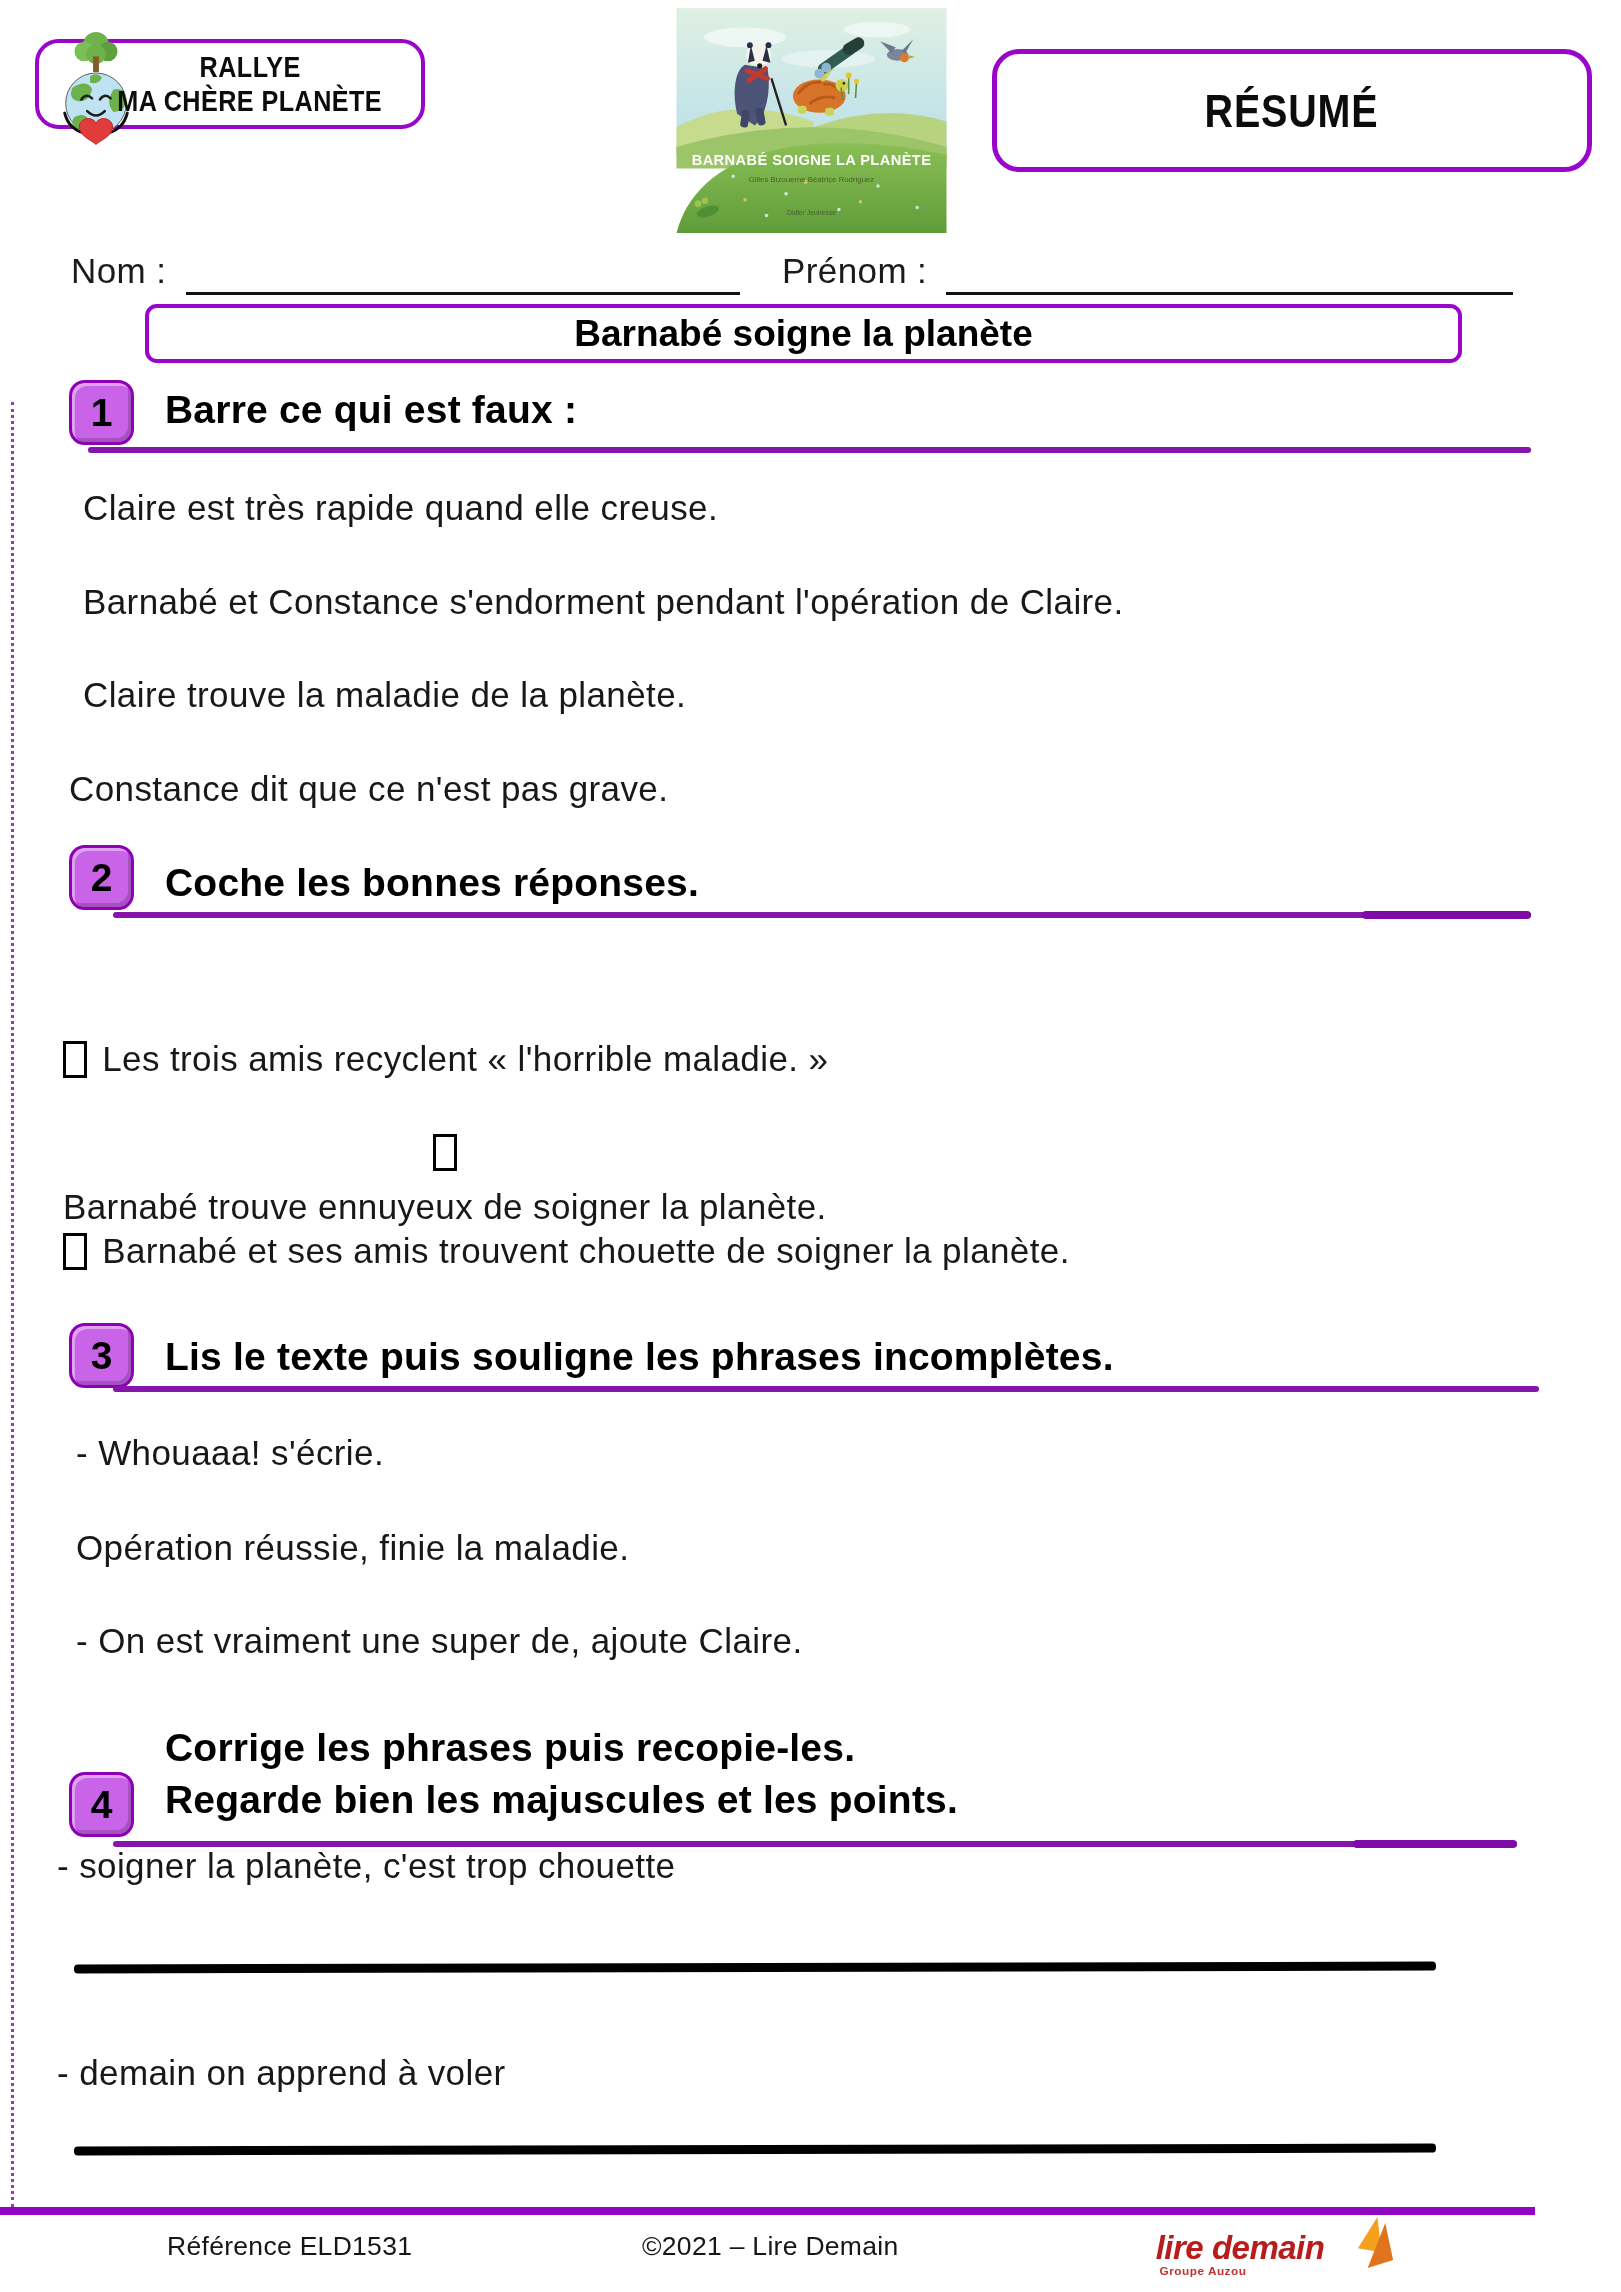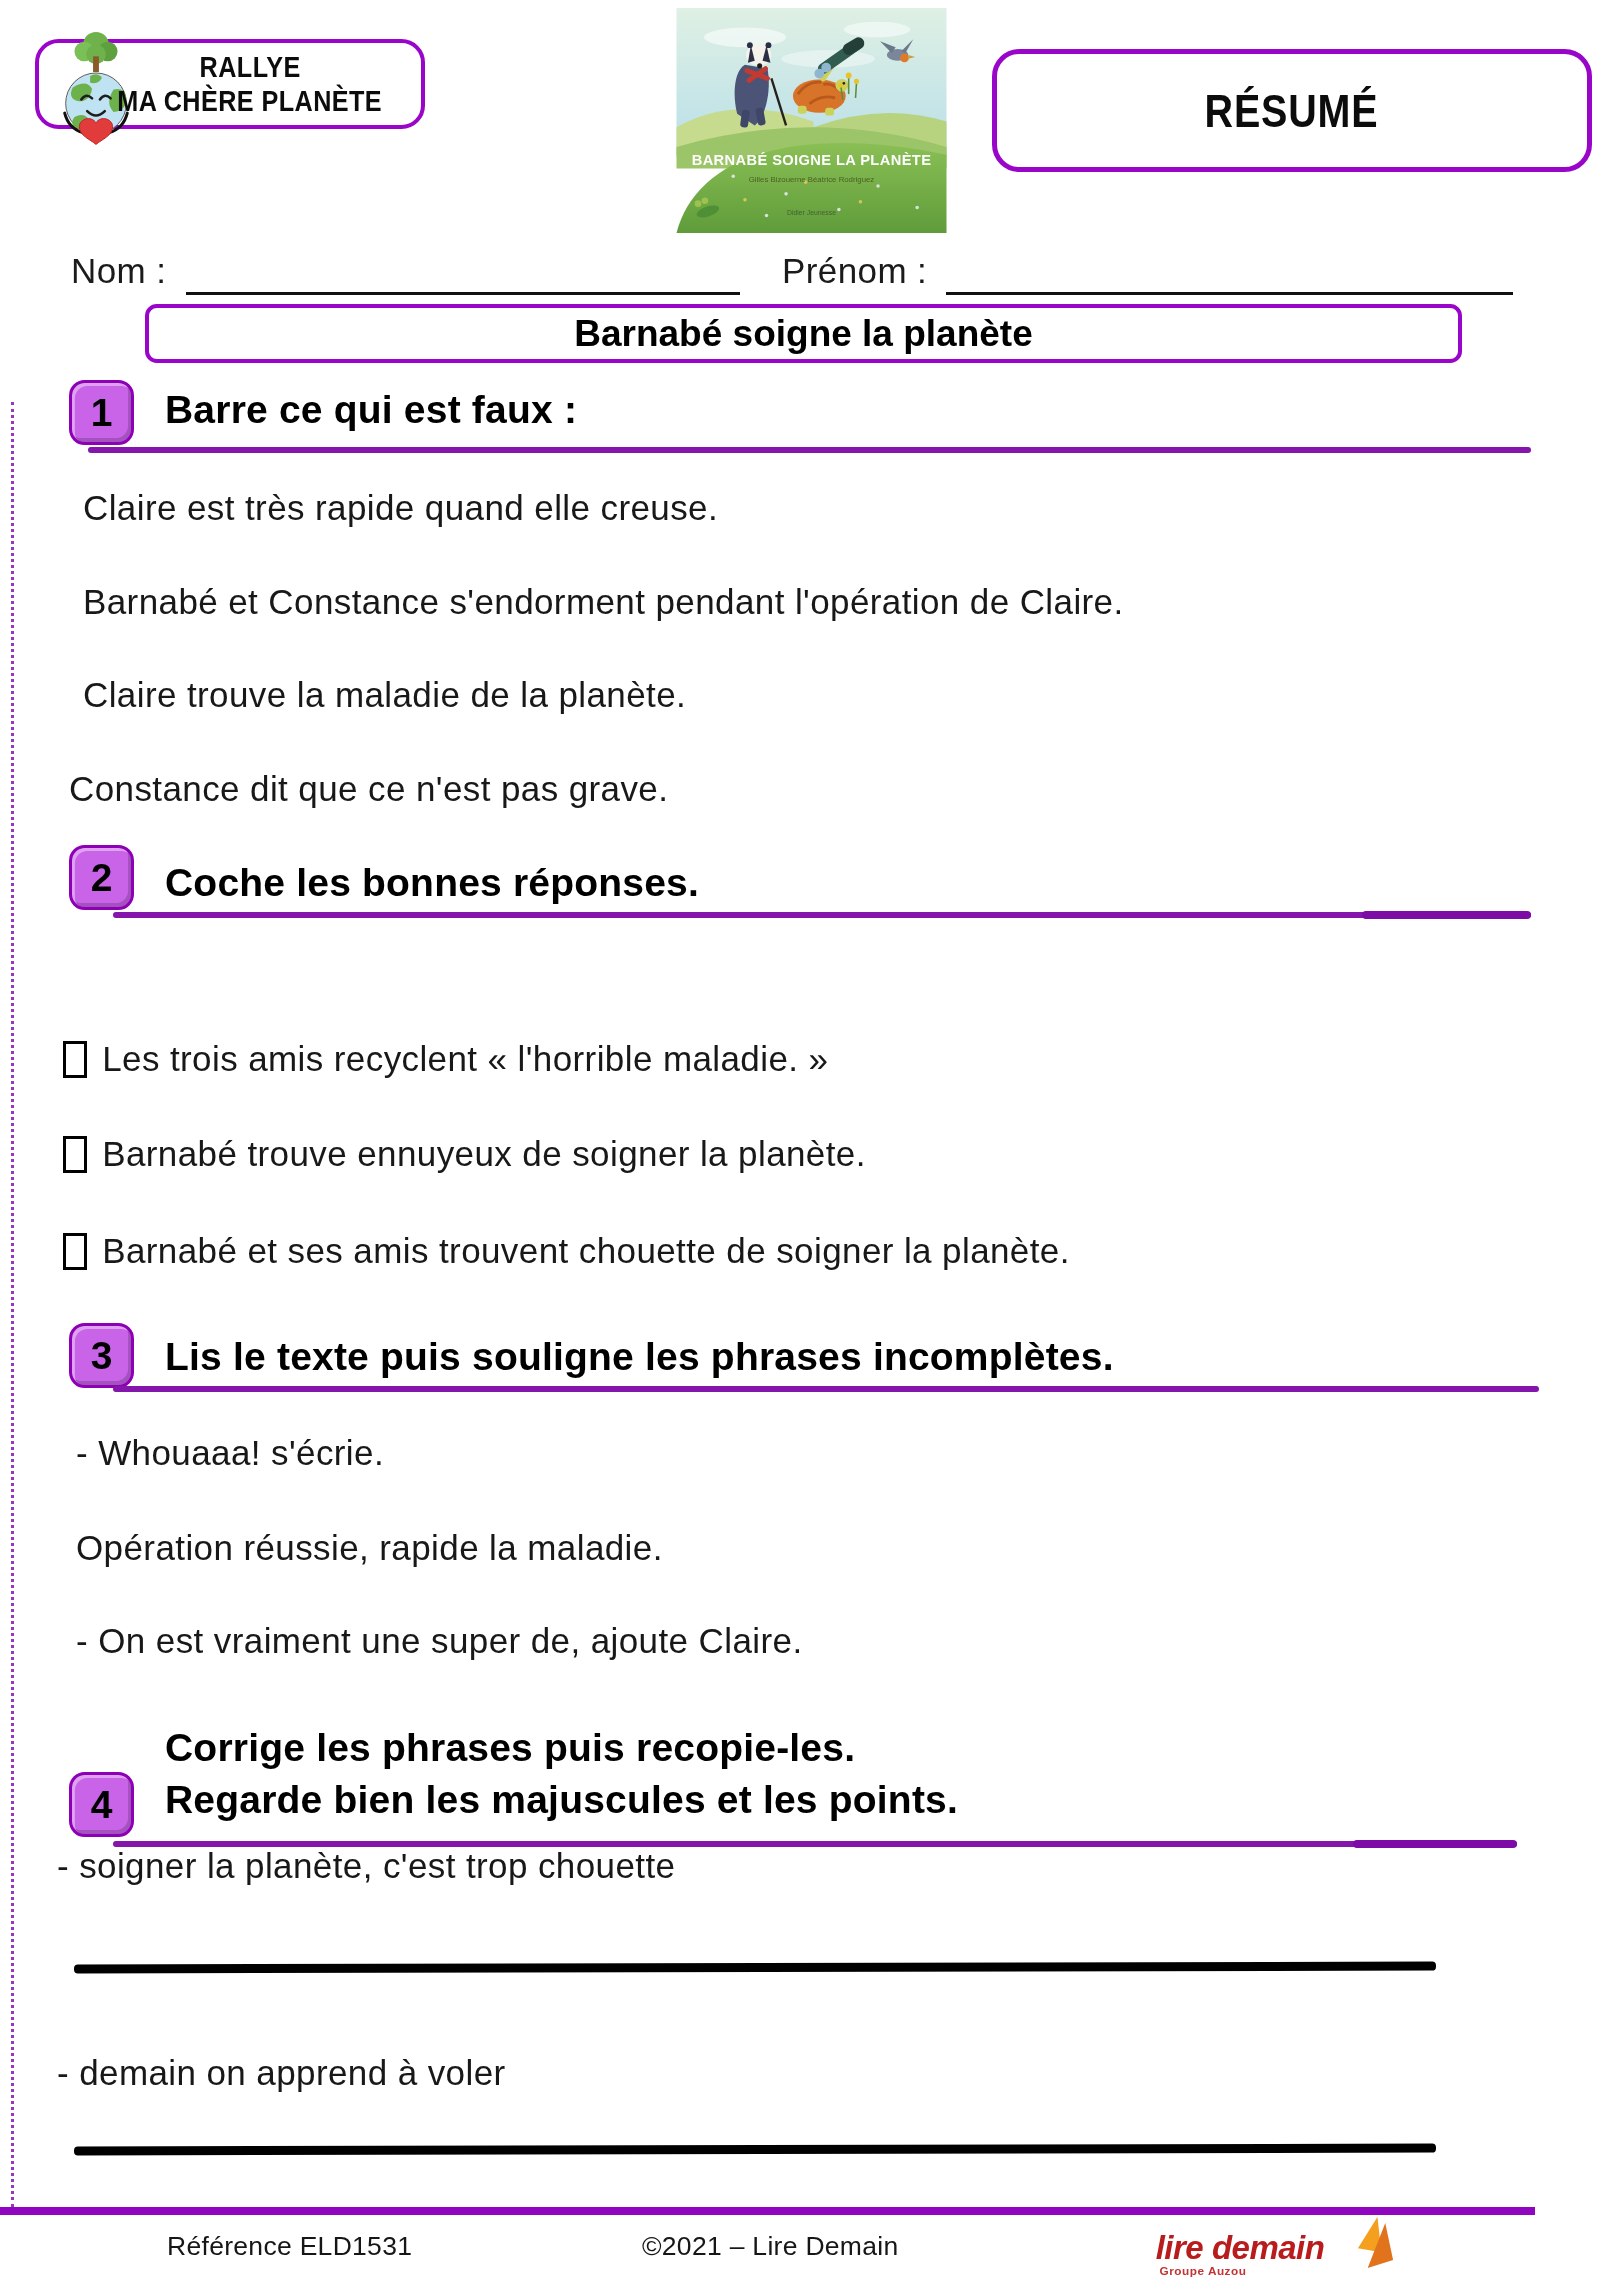--- a/index.html
+++ b/index.html
@@ -213,37 +213,37 @@
     <span>2</span>
   </div>
   <div class="abs heading" style="left:165px;top:861px;">Coche les bonnes réponses.</div>
   <div class="abs rule" style="left:113px;top:912px;width:1418px;"></div>
   <div class="abs rule-tail" style="left:1362px;top:911px;width:169px;"></div>
 
   <div class="abs check-row body-line" style="left:63px;top:1039px;">
     <span class="checkbox"></span>
     <span>Les trois amis recyclent « l'horrible maladie. »</span>
   </div>
-  <div class="abs check-row body-line" style="left:63px;top:1134px;">
+  <div class="abs check-row body-line" style="left:63px;top:1134px;flex-direction:column;">
     <span class="checkbox"></span>
     <span>Barnabé trouve ennuyeux de soigner la planète.</span>
   </div>
   <div class="abs check-row body-line" style="left:63px;top:1231px;">
     <span class="checkbox"></span>
     <span>Barnabé et ses amis trouvent chouette de soigner la planète.</span>
   </div>
 
   <div class="abs badge" style="left:69px;top:1323px;">
     <span>3</span>
   </div>
   <div class="abs heading" style="left:165px;top:1335px;">Lis le texte puis souligne les phrases incomplètes.</div>
   <div class="abs rule" style="left:113px;top:1386px;width:1426px;"></div>
 
   <div class="abs body-line" style="left:76px;top:1433px;">- Whouaaa! s'écrie.</div>
-  <div class="abs body-line" style="left:76px;top:1528px;">Opération réussie, rapide la maladie.</div>
+  <div class="abs body-line" style="left:76px;top:1528px;">Opération réussie, finie la maladie.</div>
   <div class="abs body-line" style="left:76px;top:1621px;">- On est vraiment une super de, ajoute Claire.</div>
 
   <div class="abs badge" style="left:69px;top:1772px;">
     <span>4</span>
   </div>
   <div class="abs heading" style="left:165px;top:1726px;">Corrige les phrases puis recopie-les.</div>
   <div class="abs heading" style="left:165px;top:1778px;">Regarde bien les majuscules et les points.</div>
   <div class="abs rule" style="left:113px;top:1841px;width:1404px;"></div>
   <div class="abs rule-tail" style="left:1353px;top:1840px;width:164px;"></div>
 

